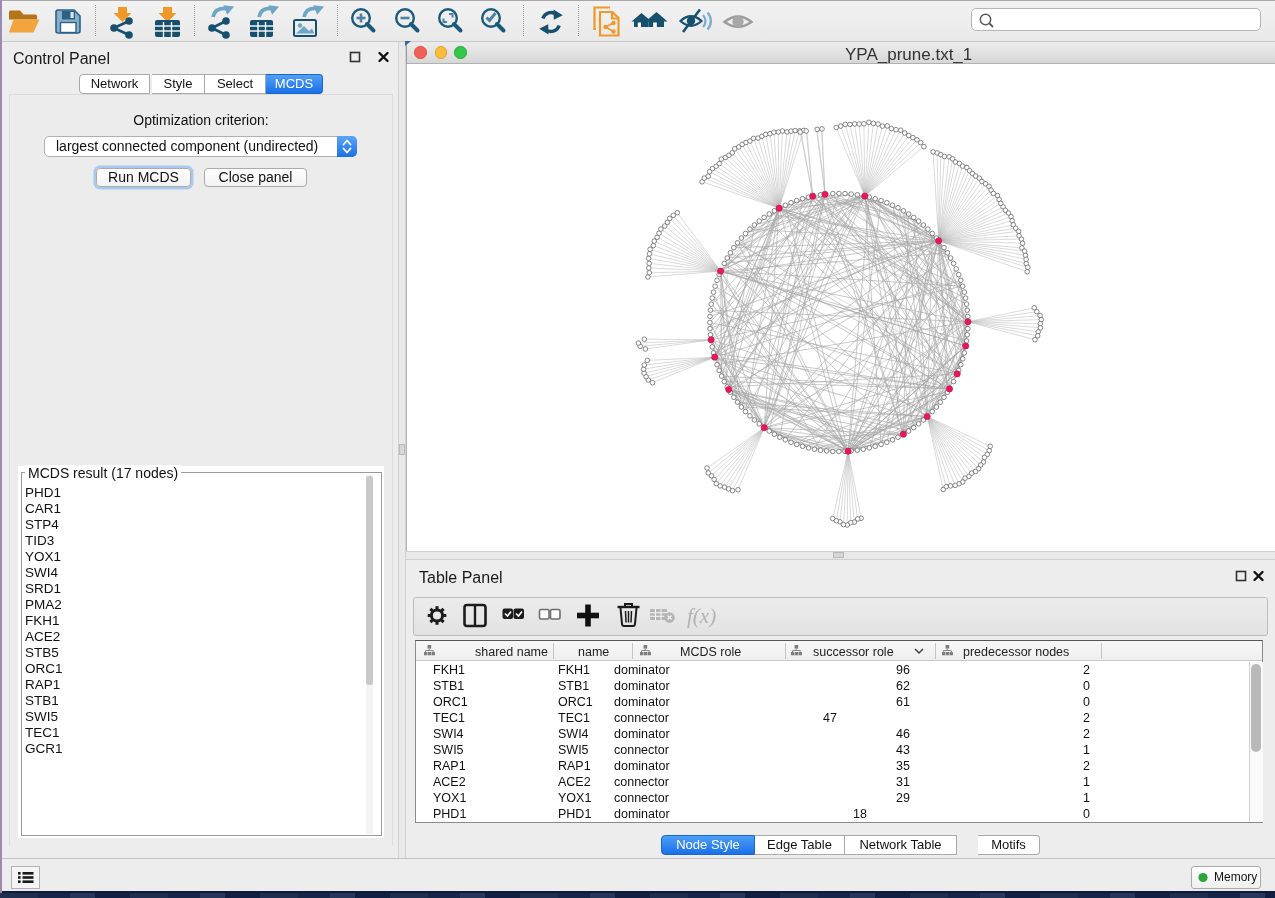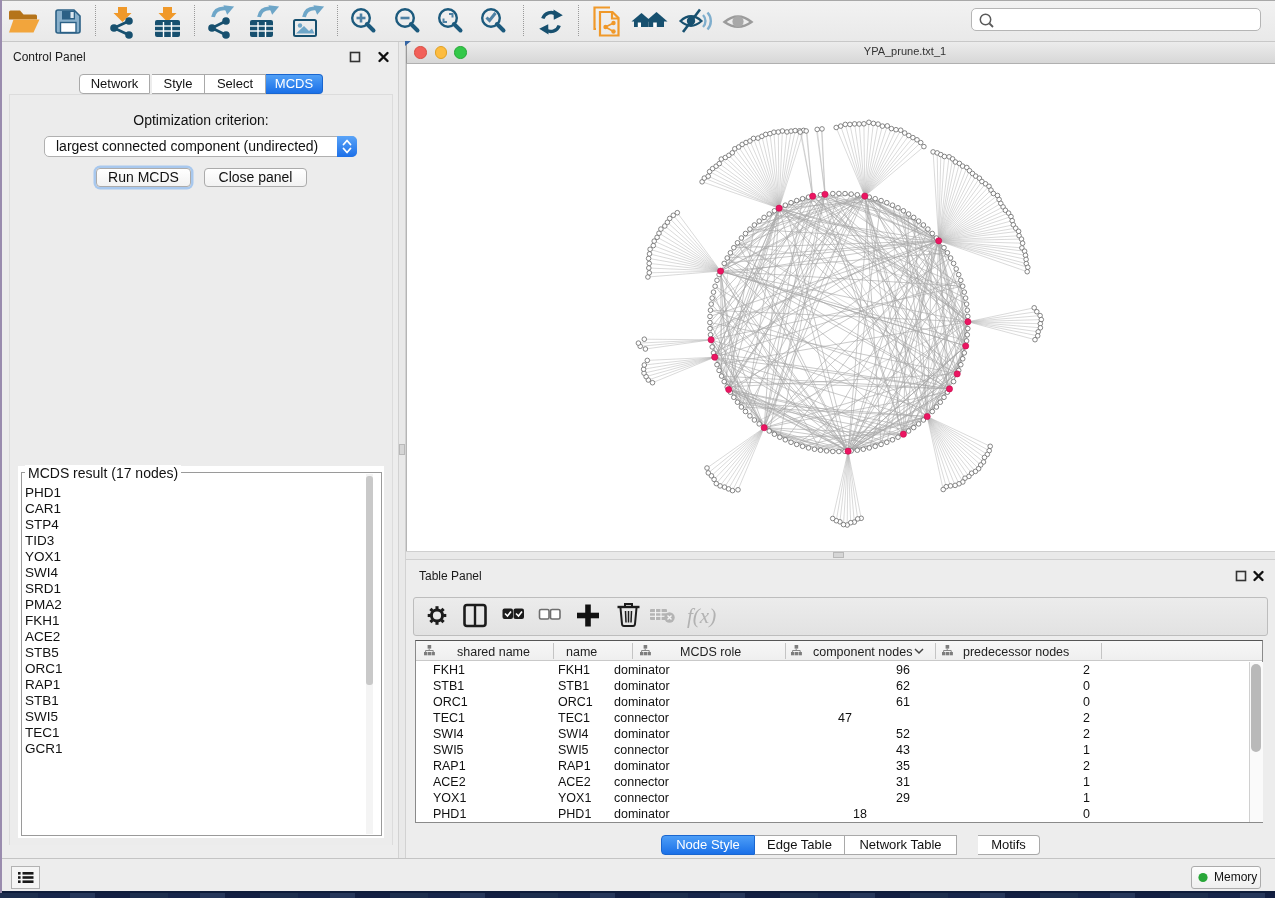--- a/index.html
+++ b/index.html
@@ -5,21 +5,21 @@
 body{font-family:"Liberation Sans",sans-serif;background:#1a2747;position:relative}
 #desk{position:absolute;left:0;top:0;width:1275px;height:898px;background:linear-gradient(100deg,#1a2747 0%,#253a5e 30%,#17264a 55%,#2a3f63 80%,#131f3e 100%)}
 #win{position:absolute;left:2px;top:0;width:1273px;height:893px;background:#ededed}
 #desktex{position:absolute;left:0;top:893px;width:1275px;height:5px;background:repeating-linear-gradient(90deg,#1d2e4e 0 38px,#16254a 38px 70px,#26375b 70px 95px,#121f42 95px 130px)}
 #toolbar{position:absolute;left:2px;top:0;width:1273px;height:42px;background:linear-gradient(#f2f2f2,#e9e9e9);border-top:1px solid #a8a8a8;border-bottom:1px solid #c8c8c8}
 .tsep{position:absolute;top:5px;height:31px;width:0;border-left:1px dotted #9a9a9a}
 #searchbox{position:absolute;left:971px;top:8px;width:290px;height:23px;background:#fff;border:1px solid #b5b5b5;border-radius:5px}
 #ctl{position:absolute;left:2px;top:42px;width:396px;height:816px;background:#ededed}
 #vdiv{position:absolute;left:398px;top:42px;width:8px;height:816px;background:#e9e9e9;border-left:1px solid #d2d2d2;border-right:1px solid #d2d2d2}
 #vdivh{position:absolute;left:399px;top:444px;width:6px;height:11px;background:#d6d6d6;border:1px solid #b9b9b9}
-.hdrtxt{font-size:12px;color:#1a1a1a}
+.hdrtxt{font-size:16px;color:#1a1a1a}
 .tab{position:absolute;top:74px;height:20px;background:#fff;border:1px solid #a9a9a9;border-left:none;font-size:13px;color:#111;text-align:center;line-height:18px}
 #tabNetwork{left:79px;width:71px;border-left:1px solid #a9a9a9;border-radius:4px 0 0 4px}
 #tabStyle{left:152px;width:53px}
 #tabSelect{left:205px;width:61px}
 #tabMCDS{left:266px;width:57px;background:linear-gradient(#51a0f6,#1a70e8);color:#fff;border-color:#1a66cf;border-radius:0 4px 4px 0}
 #ctlinner{position:absolute;left:9px;top:94px;width:384px;height:751px;background:#ececec;border:1px solid #dcdcdc;border-bottom:none}
 #optlab{position:absolute;left:2px;top:112px;width:398px;text-align:center;font-size:14px;color:#111}
 #combo{position:absolute;left:44px;top:136px;width:313px;height:21px;background:#fff;border:1px solid #b0b0b0;border-radius:5px}
 #combotxt{position:absolute;left:56px;top:138px;font-size:14px;color:#111}
 #combobtn{position:absolute;left:337px;top:136px;width:20px;height:21px;background:linear-gradient(#5aa4f8,#1c6fe8);border-radius:0 5px 5px 0}
@@ -30,21 +30,21 @@
 #fieldset{position:absolute;left:21px;top:472px;width:361px;height:364px;border:1px solid #9a9a9a}
 #legend{position:absolute;left:25px;top:465px;background:#fff;padding:0 3px;font-size:14px;color:#111}
 #mlist{position:absolute;left:25px;top:485px;font-size:13.5px;color:#111;line-height:16px}
 #mscroll{position:absolute;left:366px;top:474px;width:7px;height:360px;background:#f4f4f4}
 #mthumb{position:absolute;left:366px;top:476px;width:7px;height:209px;background:#c9c9c9;border-radius:3px}
 #statusbar{position:absolute;left:2px;top:858px;width:1273px;height:35px;background:#ededed;border-top:1px solid #c4c4c4;border-bottom:2px solid #0e1c3a}
 #listbtn{position:absolute;left:11px;top:866px;width:29px;height:23px;background:#f5f5f5;border:1px solid #b2b2b2}
 #membtn{position:absolute;left:1191px;top:866px;width:70px;height:23px;background:linear-gradient(#fdfdfd,#efefef);border:1px solid #ababab;border-radius:3px;font-size:12px;color:#111;text-align:left;line-height:21px;padding-left:22px}
 #netwin{position:absolute;left:406px;top:42px;width:869px;height:518px;background:#fff;border-left:1px solid #b5b5b5}
 #nettitle{position:absolute;left:406px;top:42px;width:869px;height:22px;background:linear-gradient(#ececec,#d7d7d7);border-bottom:1px solid #b0b0b0;border-left:1px solid #9a9a9a}
-#nettitletxt{position:absolute;left:845px;top:45px;width:120px;text-align:center;font-size:11px;color:#333}
+#nettitletxt{position:absolute;left:845px;top:45px;width:120px;text-align:center;font-size:17px;color:#333}
 .tl{position:absolute;top:46px;width:12.5px;height:12.5px;border-radius:50%}
 #hdiv{position:absolute;left:406px;top:551px;width:869px;height:9px;background:#e9e9e9;border-top:1px solid #cfcfcf;border-bottom:1px solid #cfcfcf}
 #hdivh{position:absolute;left:833px;top:552px;width:11px;height:6px;background:#d6d6d6;border:1px solid #b9b9b9}
 #tpanel{position:absolute;left:406px;top:560px;width:869px;height:298px;background:#ededed}
 #tptoolbar{position:absolute;left:413px;top:597px;width:855px;height:39px;background:linear-gradient(#ececec,#e2e2e2);border:1px solid #bdbdbd;border-radius:3px}
 #tbl{position:absolute;left:415px;top:640px;width:848px;height:183px;background:#fff;border:1px solid #8a8a8a;border-top:1.5px solid #555}
 #tblhead{position:absolute;left:416px;top:641px;width:846px;height:20px;background:linear-gradient(#f7f7f7,#efefef);border-bottom:1px solid #c9c9c9}
 .colsep{position:absolute;top:643px;width:0;height:16px;border-left:1px solid #c4c4c4}
 .hcell{position:absolute;top:645px;font-size:12.5px;color:#222}
 .cell{position:absolute;font-size:12.5px;color:#111}
@@ -1078,24 +1078,24 @@
 </g>
 <text x="281" y="26.5" font-family="Liberation Serif,serif" font-style="italic" font-size="21" fill="#b2b2b2">f(x)</text>
 </svg>
 <div id="tbl"></div>
 <div id="tblhead"></div>
 <div class="colsep" style="left:553px"></div>
 <div class="colsep" style="left:632px"></div>
 <div class="colsep" style="left:785px"></div>
 <div class="colsep" style="left:935px"></div>
 <div class="colsep" style="left:1101px"></div>
-<div class="hcell" style="left:457px">shared name</div>
-<div class="hcell" style="left:566px">name</div>
+<div class="hcell" style="left:475px">shared name</div>
+<div class="hcell" style="left:578px">name</div>
 <div class="hcell" style="left:680px">MCDS role</div>
-<div class="hcell" style="left:813px">component nodes</div>
+<div class="hcell" style="left:813px">successor role</div>
 <div class="hcell" style="left:963px">predecessor nodes</div>
 <svg style="position:absolute;left:406px;top:640px" width="869" height="24">
 <g fill="#7d7d7d">
 <g transform="translate(18,5)">
         <rect x="3.6" y="0" width="3.6" height="3.6"></rect>
         <rect x="0" y="7" width="3.3" height="3.3"></rect>
         <rect x="3.8" y="7" width="3.3" height="3.3"></rect>
         <rect x="7.6" y="7" width="3.3" height="3.3"></rect>
         <path d="M5.2 3.6 L5.2 5.5 M1.6 7 L1.6 5.5 L9.2 5.5 L9.2 7" fill="none" stroke="#7d7d7d" stroke-width="0.9"></path>
       </g>
@@ -1141,26 +1141,26 @@
 <div class="cell" style="left:810px;top:679px;width:100px;text-align:right">62</div>
 <div class="cell" style="left:990px;top:679px;width:100px;text-align:right">0</div>
 <div class="cell" style="left:433px;top:695px">ORC1</div>
 <div class="cell" style="left:558px;top:695px">ORC1</div>
 <div class="cell" style="left:614px;top:695px">dominator</div>
 <div class="cell" style="left:810px;top:695px;width:100px;text-align:right">61</div>
 <div class="cell" style="left:990px;top:695px;width:100px;text-align:right">0</div>
 <div class="cell" style="left:433px;top:711px">TEC1</div>
 <div class="cell" style="left:558px;top:711px">TEC1</div>
 <div class="cell" style="left:614px;top:711px">connector</div>
-<div class="cell" style="left:838px;top:711px;width:100px;text-align:left">47</div>
+<div class="cell" style="left:780px;top:711px;width:100px;text-align:center">47</div>
 <div class="cell" style="left:990px;top:711px;width:100px;text-align:right">2</div>
 <div class="cell" style="left:433px;top:727px">SWI4</div>
 <div class="cell" style="left:558px;top:727px">SWI4</div>
 <div class="cell" style="left:614px;top:727px">dominator</div>
-<div class="cell" style="left:810px;top:727px;width:100px;text-align:right">52</div>
+<div class="cell" style="left:810px;top:727px;width:100px;text-align:right">46</div>
 <div class="cell" style="left:990px;top:727px;width:100px;text-align:right">2</div>
 <div class="cell" style="left:433px;top:743px">SWI5</div>
 <div class="cell" style="left:558px;top:743px">SWI5</div>
 <div class="cell" style="left:614px;top:743px">connector</div>
 <div class="cell" style="left:810px;top:743px;width:100px;text-align:right">43</div>
 <div class="cell" style="left:990px;top:743px;width:100px;text-align:right">1</div>
 <div class="cell" style="left:433px;top:759px">RAP1</div>
 <div class="cell" style="left:558px;top:759px">RAP1</div>
 <div class="cell" style="left:614px;top:759px">dominator</div>
 <div class="cell" style="left:810px;top:759px;width:100px;text-align:right">35</div>

